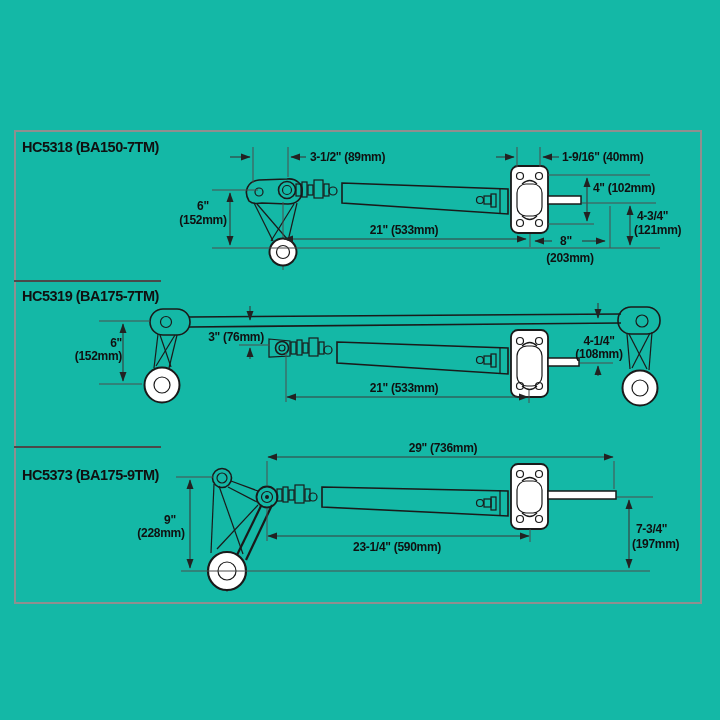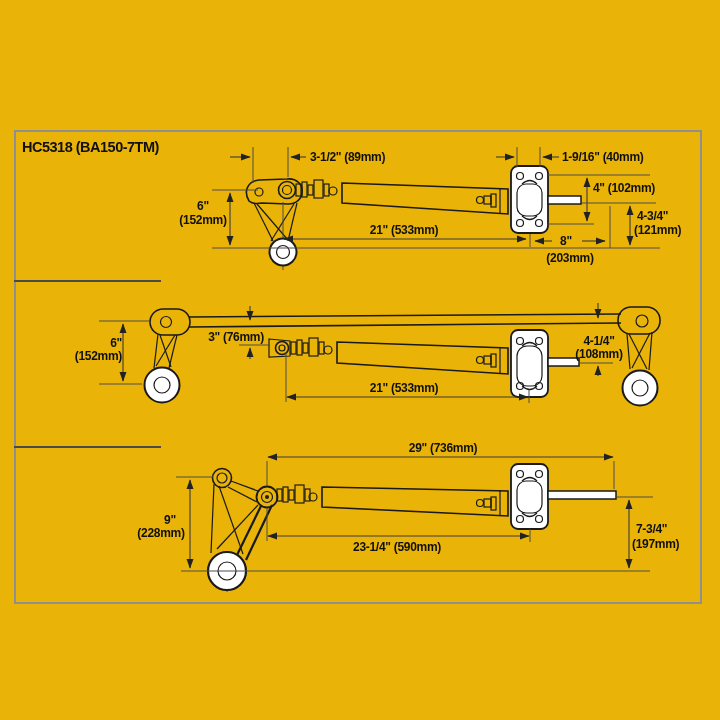--- a/index.html
+++ b/index.html
@@ -1,16 +1,16 @@
 <!DOCTYPE html>
 <html><head>
 <meta charset="utf-8">
 <style>
   html,body{margin:0;padding:0;background:#fff;}
-  .canvas{position:relative;width:720px;height:720px;background:#eab308;overflow:hidden;
+  .canvas{position:relative;width:720px;height:720px;background:#14b8a6;overflow:hidden;
           font-family:"Liberation Sans",sans-serif;}
   .frame{position:absolute;left:14px;top:130px;width:688px;height:474px;
          border:2px solid #8f8f8f;box-sizing:border-box;}
   .sep{position:absolute;left:14px;width:147px;height:2px;background:#4a4a4a;}
   .title{position:absolute;font-size:14.5px;font-weight:700;color:#101010;
          letter-spacing:-0.5px;white-space:nowrap;}
   svg{position:absolute;left:0;top:0;}
   .dim{font-family:"Liberation Sans",sans-serif;font-size:12px;font-weight:700;
        fill:#101010;letter-spacing:-0.3px;}
   .ref{stroke:#4c4c4c;stroke-width:1;fill:none;}
@@ -23,20 +23,22 @@
 </head>
 <body>
 
 <div class="canvas">
 
   <div class="frame"></div>
   <div class="sep" style="top:280px"></div>
   <div class="sep" style="top:446px"></div>
 
   <div class="title" style="left:22px;top:139px">HC5318 (BA150-7TM)</div>
+  <div class="title" style="left:22px;top:288px">HC5319 (BA175-7TM)</div>
+  <div class="title" style="left:22px;top:467px">HC5373 (BA175-9TM)</div>
 
   <svg width="720" height="720" viewBox="0 0 720 720">
     <defs>
       <marker id="arr" viewBox="0 0 10 10" refX="9.3" refY="5" markerWidth="9" markerHeight="9" orient="auto-start-reverse">
         <path d="M0,1.4 L10,5 L0,8.6 Z" fill="#222"></path>
       </marker>
     </defs>
 
     <g>
 

